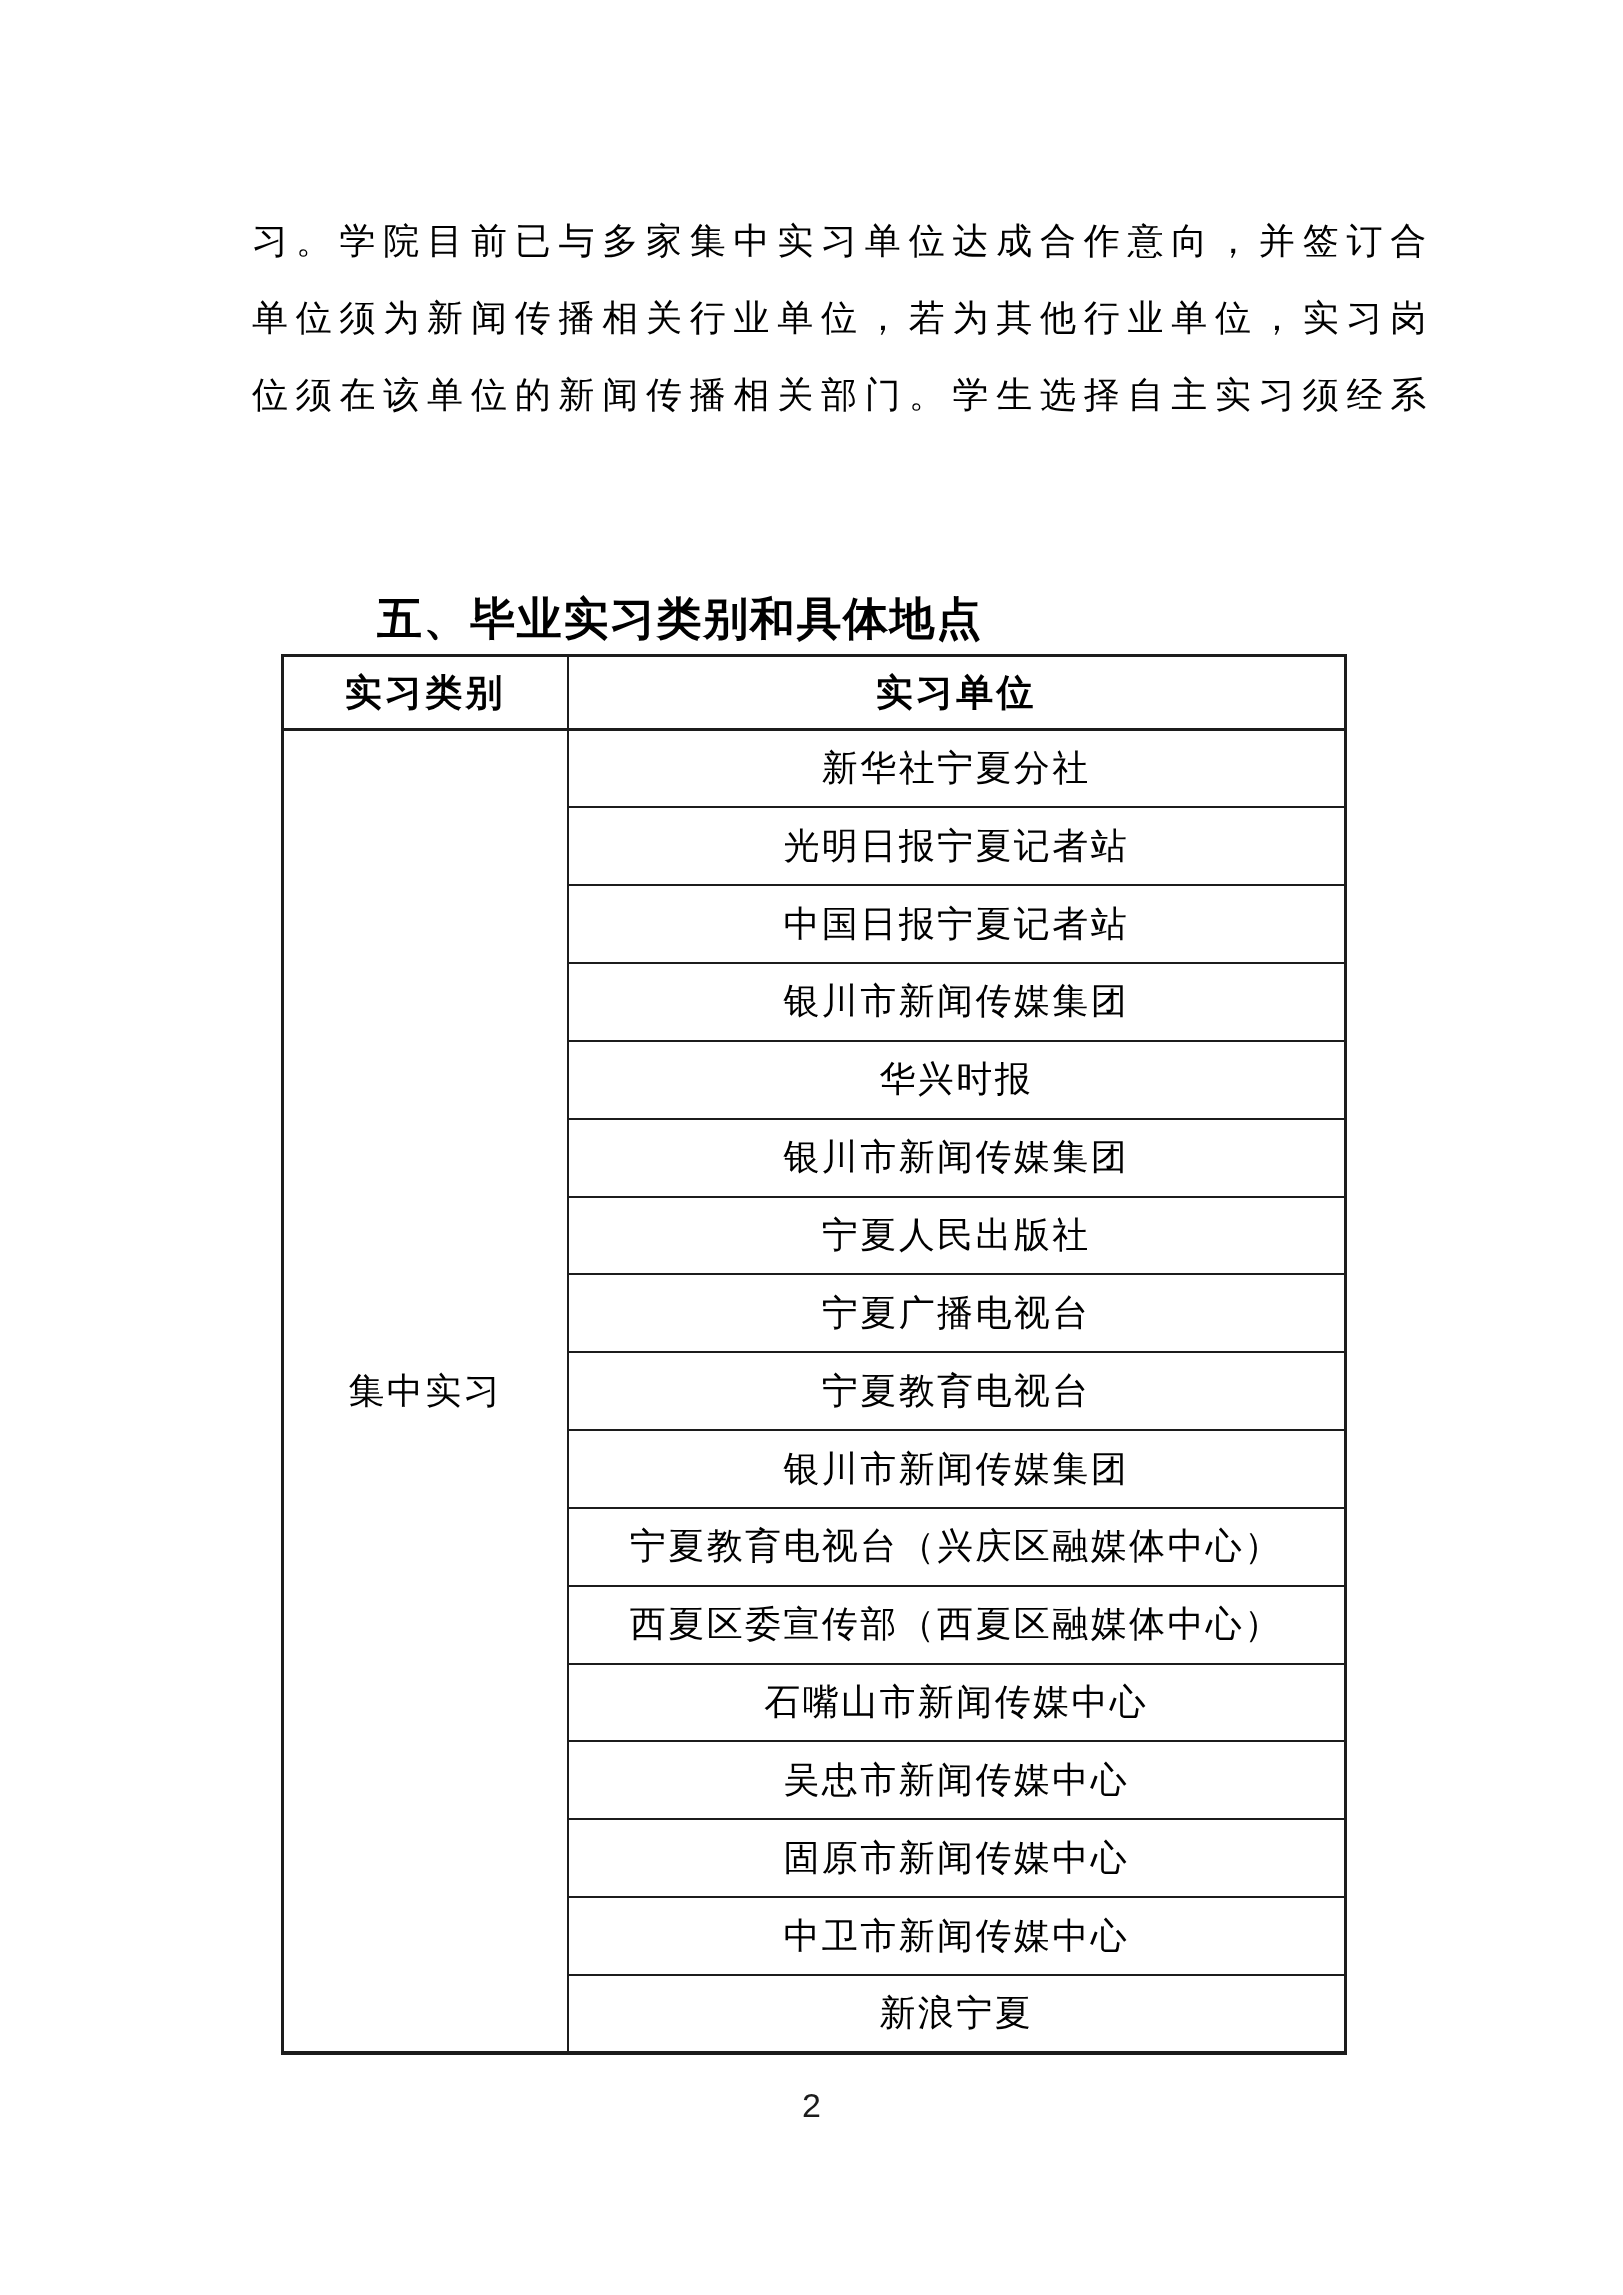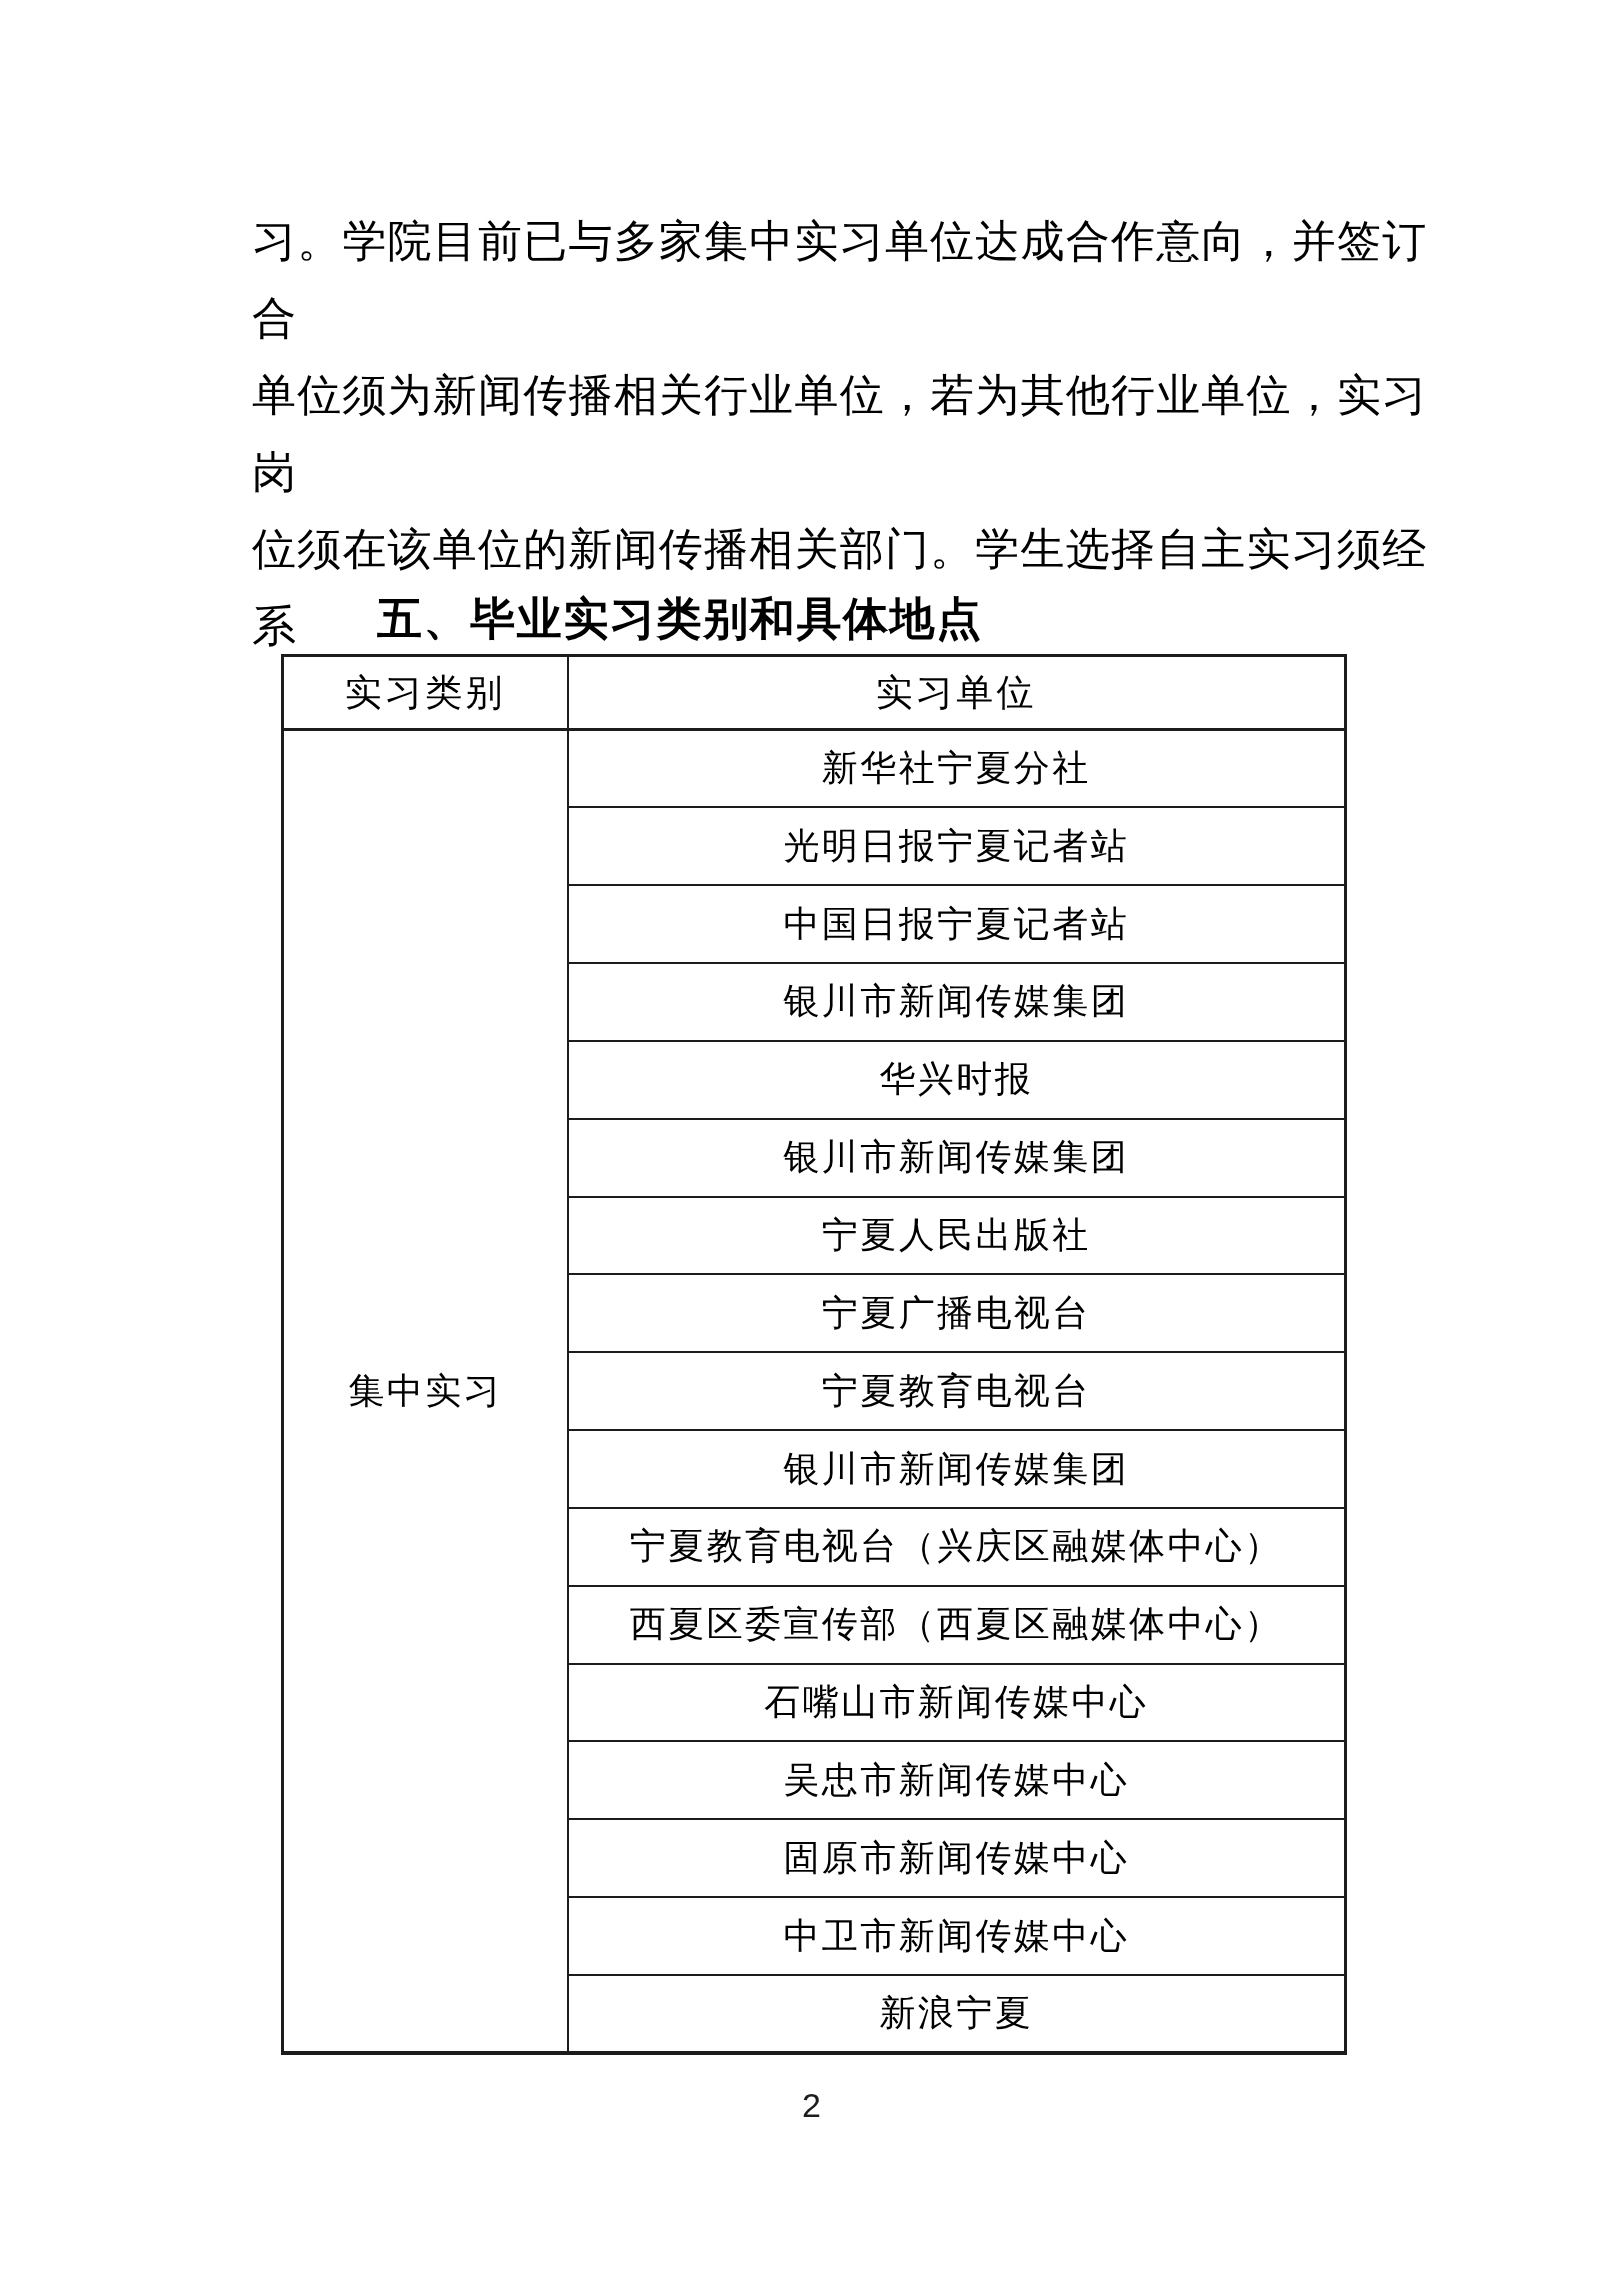--- a/index.html
+++ b/index.html
@@ -13,21 +13,21 @@
     overflow: hidden;
   }
   .page { position: absolute; inset: 0; }
 
   
   .paragraph {
     position: absolute;
     left: 252px;
     top: 203px;
     width: 1175px;
-    font-size: 44px;
+    font-size: 36px;
     line-height: 77px;
     letter-spacing: 0.8px;
   }
   .pline { white-space: nowrap; }
   .pline.fill {
     white-space: normal;
     text-align: justify;
     text-align-last: justify;
   }
 
@@ -58,21 +58,21 @@
   }
   table.internship th, table.internship td {
     border: 2.4px solid #1c1c1c;
     text-align: center;
     vertical-align: middle;
     padding: 0;
     overflow: hidden;
   }
   table.internship thead th {
     height: 71px;
-    font-weight: 400;
+    font-weight: 700;
     font-size: 37px;
     letter-spacing: 3.2px;
     border-bottom: 3.2px solid #1c1c1c;
   }
   table.internship tbody td {
     font-size: 36px;
     letter-spacing: 2.4px;
   }
   table.internship tbody tr { height: 77px; }
   td.cat { font-size: 37px; letter-spacing: 3.2px; }

